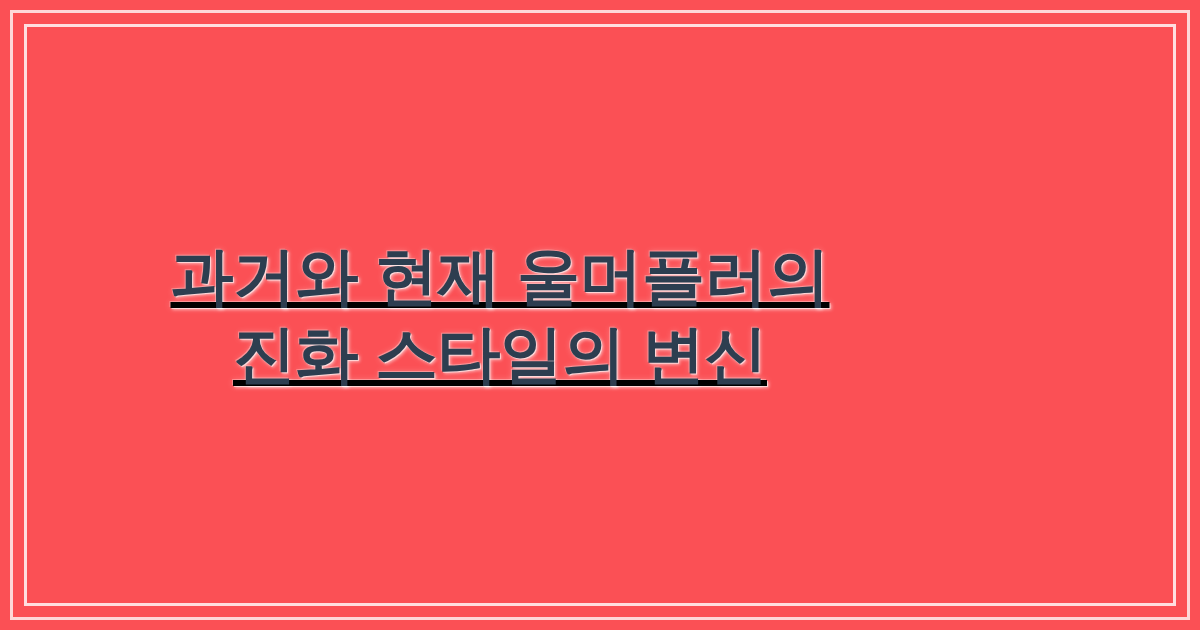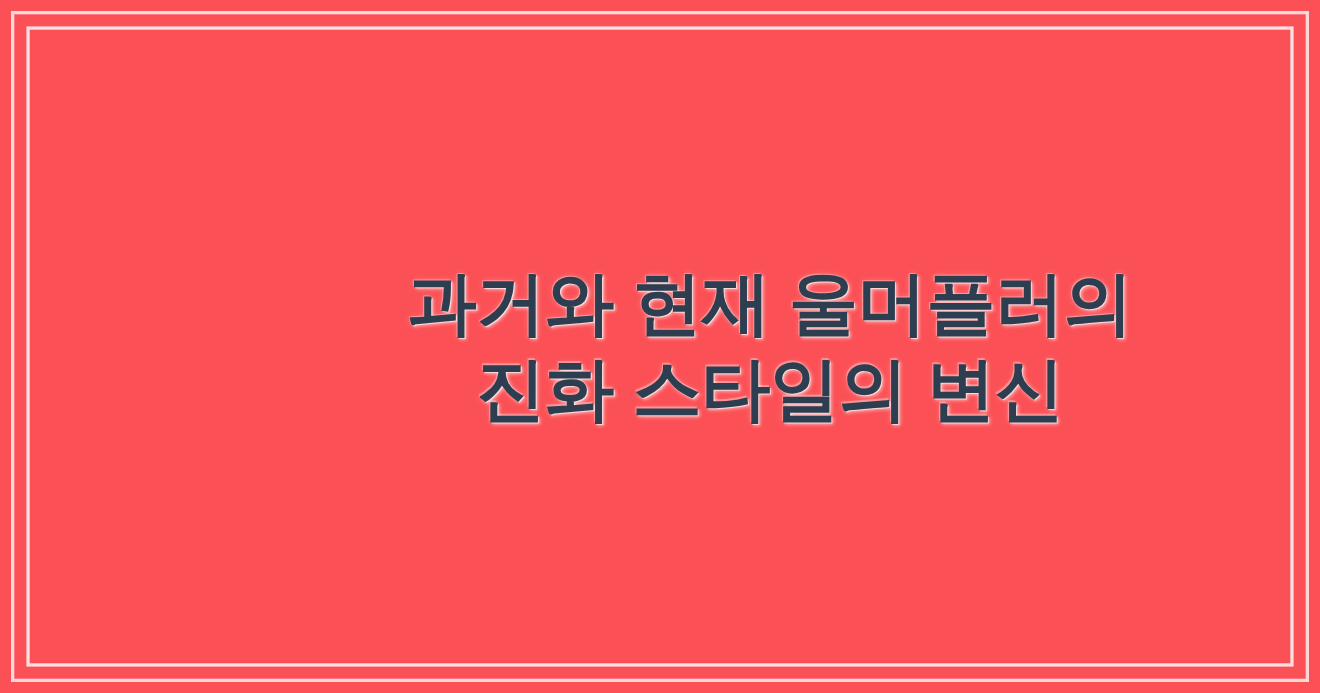--- a/index.html
+++ b/index.html
@@ -46,21 +46,22 @@
   }
 
   .content {
     position: absolute;
     left: 0;
     top: 0;
     width: 1200px;
     height: 630px;
     display: flex;
     align-items: center;
-    justify-content: flex-end;
+    justify-content: flex-start;
+    text-decoration: underline;
   }
 
   .title {
     width: 1000px;
     text-align: center;
     font-size: 63px;
     font-weight: bold;
     line-height: 78px;
     letter-spacing: -0.5px;
     color: #2d3e50;

